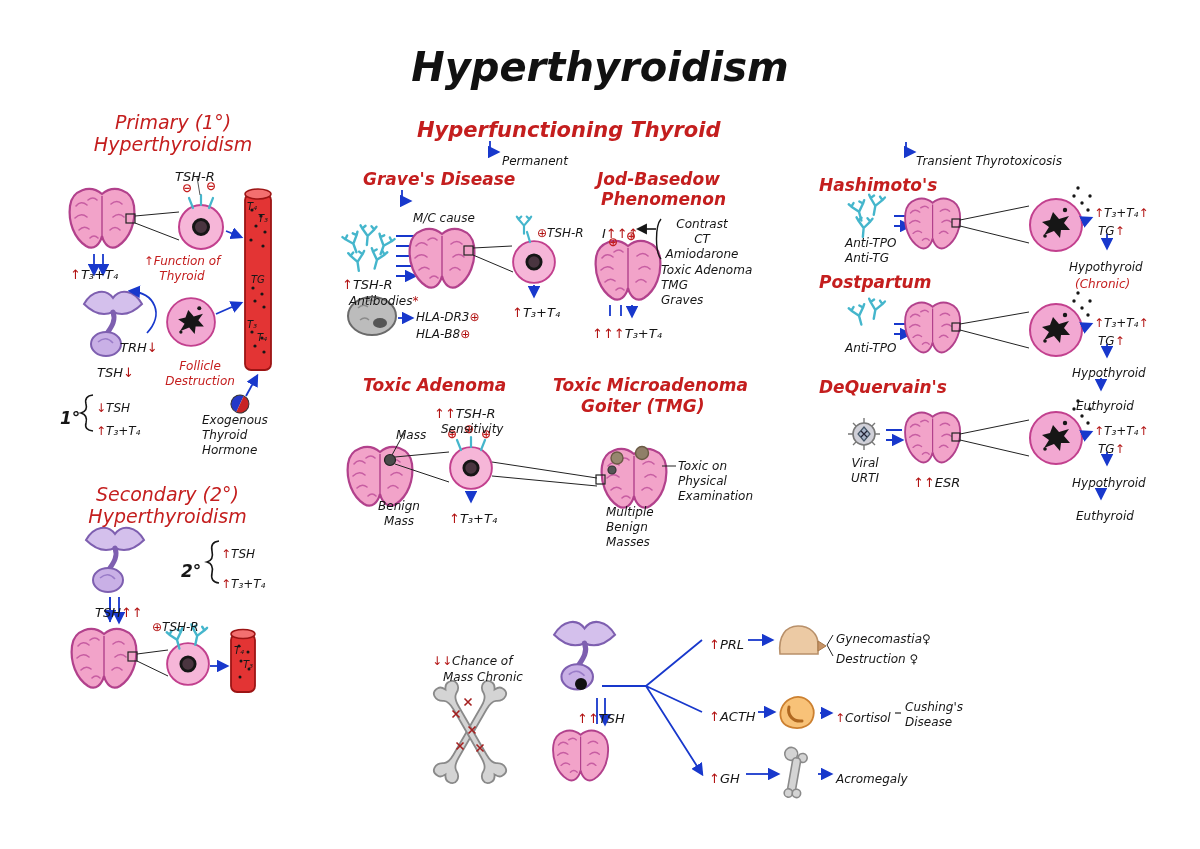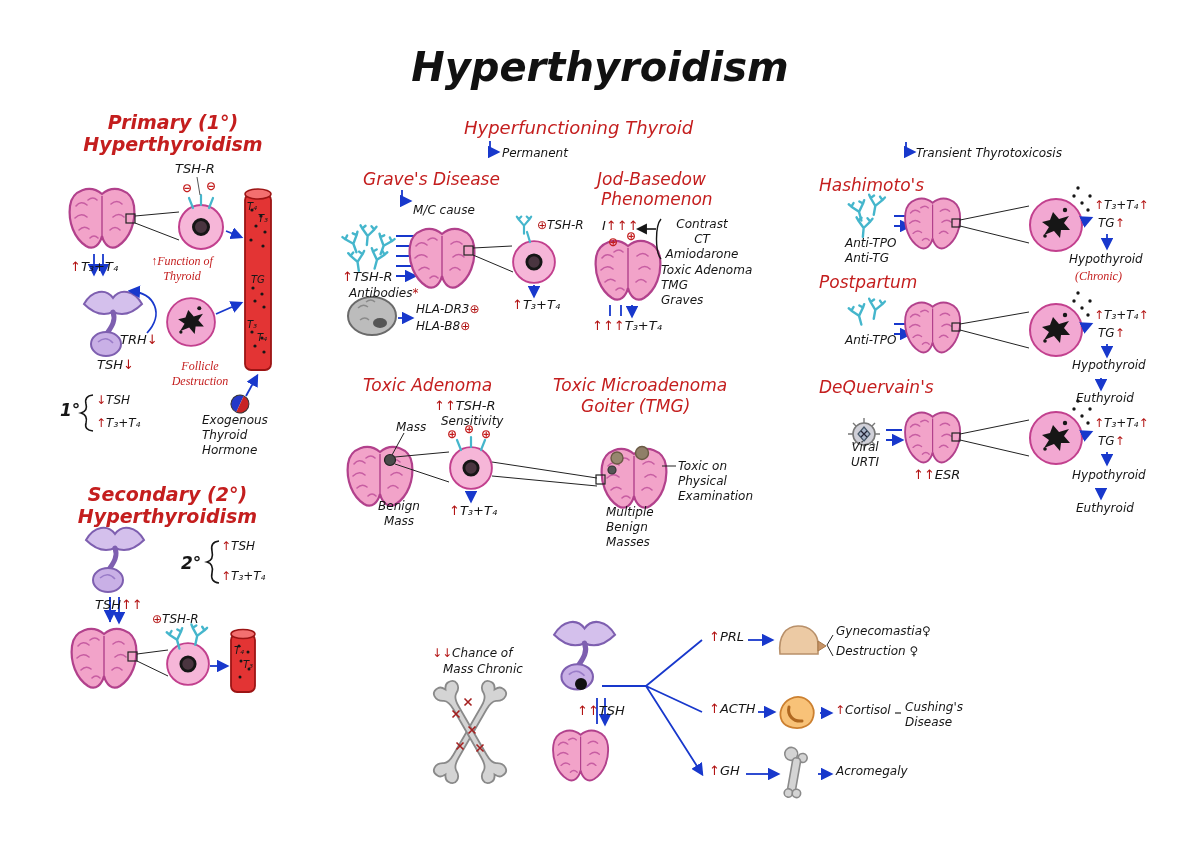--- a/index.html
+++ b/index.html
@@ -1,26 +1,26 @@
 <!DOCTYPE html>
 <html><head>
 <meta charset="utf-8">
 <style>
   html,body{margin:0;padding:0;background:#ffffff;}
   #canvas{position:relative;width:1200px;height:849px;background:#fff;overflow:hidden;
           font-family:"DejaVu Sans",sans-serif;font-style:italic;color:#161616;}
   svg.layer{position:absolute;left:0;top:0;}
   .title{position:absolute;left:0;right:0;top:44px;text-align:center;font-size:40px;font-weight:bold;color:#111;}
   .lbl{position:absolute;font-size:12px;line-height:1.25;white-space:pre-line;}
-  .nw{white-space:nowrap;}
+  .nw{white-space:nowrap;margin-top:8px;}
   .s13{font-size:13px;}
-  .h1{font-size:18px;font-weight:normal;color:#c41e1e;white-space:nowrap;margin-left:47px;}
-  .h1c{font-size:19px;font-weight:bold;color:#c41e1e;text-align:center;white-space:nowrap;}
-  .h2{font-size:17px;font-weight:normal;color:#c41e1e;white-space:nowrap;}
-  .red{color:#c41e1e;font-family:Liberation Serif, serif;}
+  .h1{font-size:21px;font-weight:bold;color:#c41e1e;white-space:nowrap;}
+  .h1c{font-size:19px;font-weight:normal;color:#c41e1e;text-align:center;white-space:nowrap;}
+  .h2{font-size:17px;font-weight:bold;color:#c41e1e;white-space:nowrap;}
+  .red{color:#c41e1e;}
   .a{color:#b21212;}
   .deg{font-size:17px;font-weight:bold;}
   .ctr{text-align:center;}
 </style>
 </head>
 <body>
 
 <div id="canvas">
 
 <svg class="layer" width="1200" height="849" viewBox="0 0 1200 849">
@@ -404,21 +404,21 @@
 <div class="lbl red nw" style="left:1075px;top:269px">(Chronic)</div>
 
 <div class="lbl h2" style="left:819px;top:272px">Postpartum</div>
 <div class="lbl nw" style="left:845px;top:333px">Anti-TPO</div>
 <div class="lbl nw" style="left:1094px;top:308px"><span class="a">↑</span><span>T₃+T₄</span><span class="a">↑</span></div>
 <div class="lbl nw" style="left:1098px;top:326px"><span>TG</span><span class="a">↑</span></div>
 <div class="lbl nw" style="left:1072px;top:358px">Hypothyroid</div>
 <div class="lbl nw" style="left:1076px;top:391px">Euthyroid</div>
 
 <div class="lbl h2" style="left:819px;top:377px">DeQuervain's</div>
-<div class="lbl ctr" style="left:845px;top:440px;width:40px">Viral
+<div class="lbl ctr" style="left:845px;top:456px;width:40px">Viral
 URTI</div>
 <div class="lbl s13 nw" style="left:913px;top:467px"><span class="a">↑↑</span><span>ESR</span></div>
 <div class="lbl nw" style="left:1094px;top:416px"><span class="a">↑</span><span>T₃+T₄</span><span class="a">↑</span></div>
 <div class="lbl nw" style="left:1098px;top:434px"><span>TG</span><span class="a">↑</span></div>
 <div class="lbl nw" style="left:1072px;top:468px">Hypothyroid</div>
 <div class="lbl nw" style="left:1076px;top:501px">Euthyroid</div>
 
 </div>
 
 </body></html>

